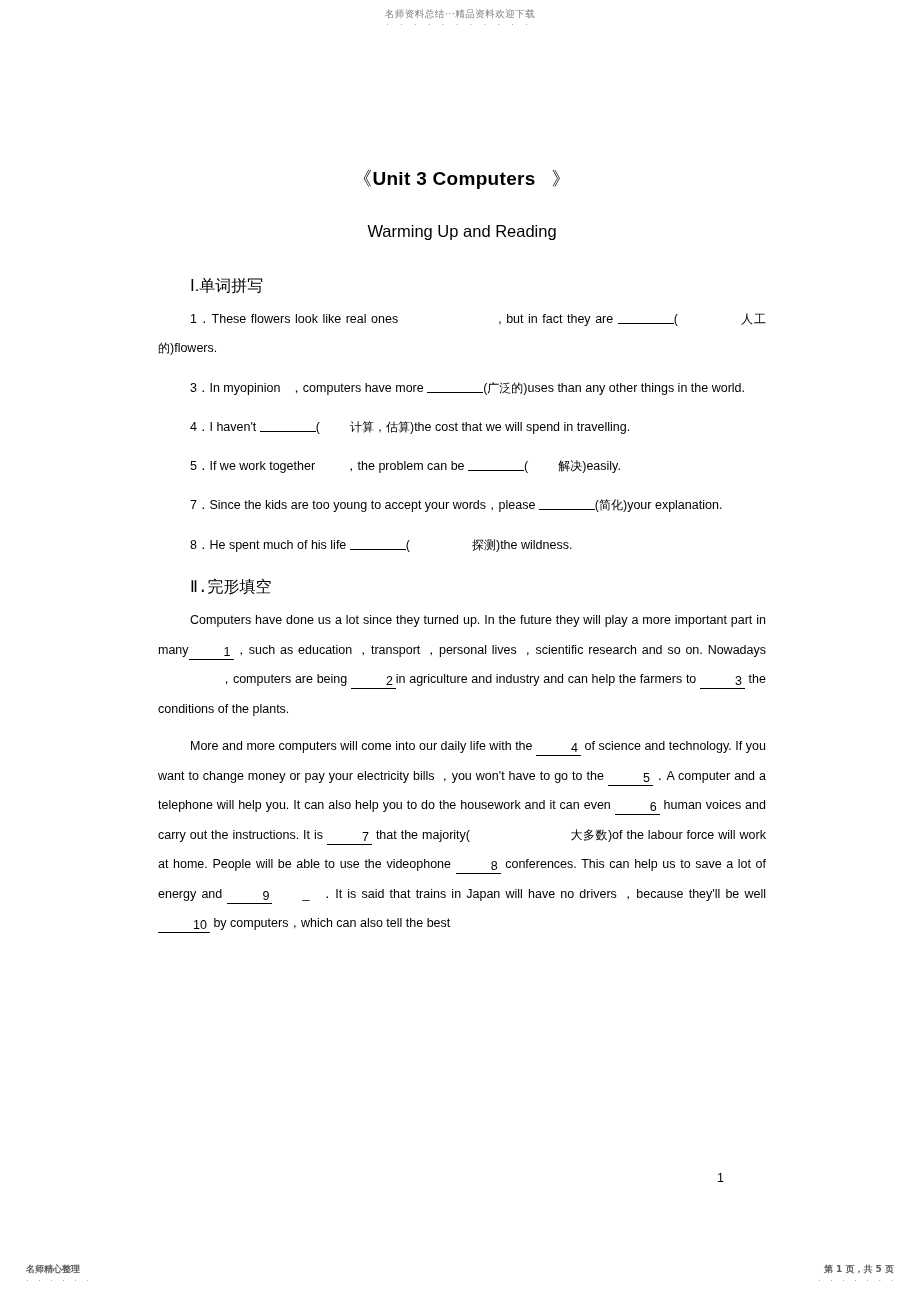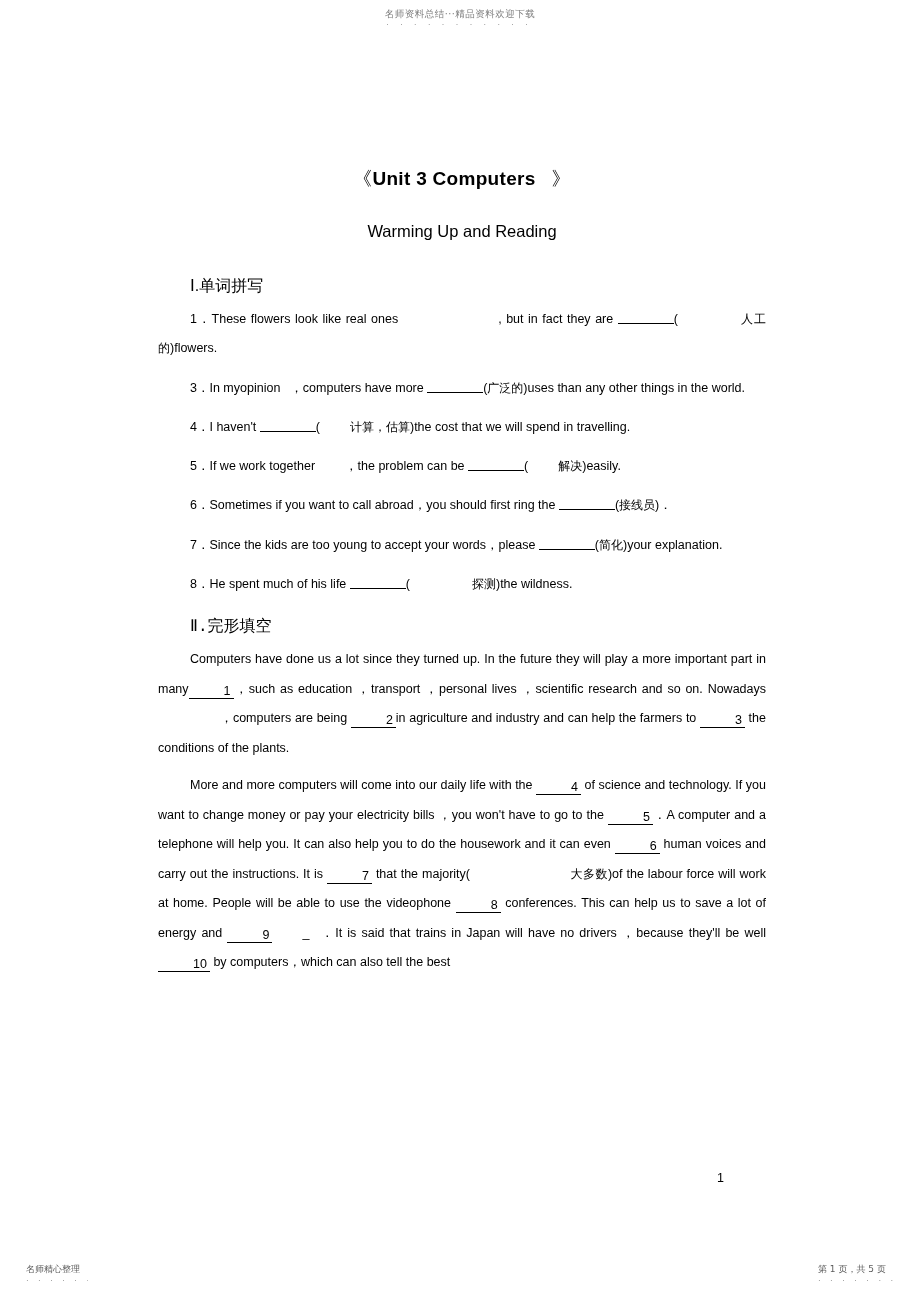--- a/index.html
+++ b/index.html
@@ -157,26 +157,27 @@
   }
   .footer-left {
     position: absolute;
     left: 26px;
     top: 0;
   }
   .footer-right {
     position: absolute;
     right: 26px;
     top: 0;
+    text-align: right;
   }
   .footer-text {
     display: block;
     font-family: "DejaVu Sans", sans-serif;
     font-size: 9px;
-    font-weight: normal;
+    font-weight: bold;
     color: #5c5c5c;
     line-height: 11px;
     white-space: nowrap;
   }
   .footer-dots {
     display: block;
     font-size: 8px;
     color: #8e8e8e;
     letter-spacing: 3.6px;
     line-height: 9px;
@@ -216,23 +217,20 @@
     </div>
 
     <div class="q">
       <span>4．</span><span>I haven't </span><span class="blank blank-lg"></span>(<span class="sp-md"></span><span class="cn">计算，估算</span><span>)the cost that we will spend in travelling.</span>
     </div>
 
     <div class="q">
       <span>5．</span><span>If we work together</span><span class="sp-md"></span><span>，the problem can be </span><span class="blank blank-lg"></span>(<span class="sp-md"></span><span class="cn">解决</span><span>)easily.</span>
     </div>
 
-    <div class="q">
-      <span>6．</span><span>Sometimes if  you  want to  call   abroad，you should  first    ring  the </span><span class="blank blank-lg"></span>(<span class="cn">接线员</span><span>)．</span>
-    </div>
 
     <div class="q">
       <span>7．</span><span>Since  the  kids  are  too  young to  accept  your  words，please </span><span class="blank blank-lg"></span>(<span class="cn">简化</span><span>)your explanation.</span>
     </div>
 
     <div class="q">
       <span>8．</span><span>He spent much of his life </span><span class="blank blank-lg"></span>(<span class="sp-lg"></span><span class="cn">探测</span><span>)the wildness.</span>
     </div>
 
 

